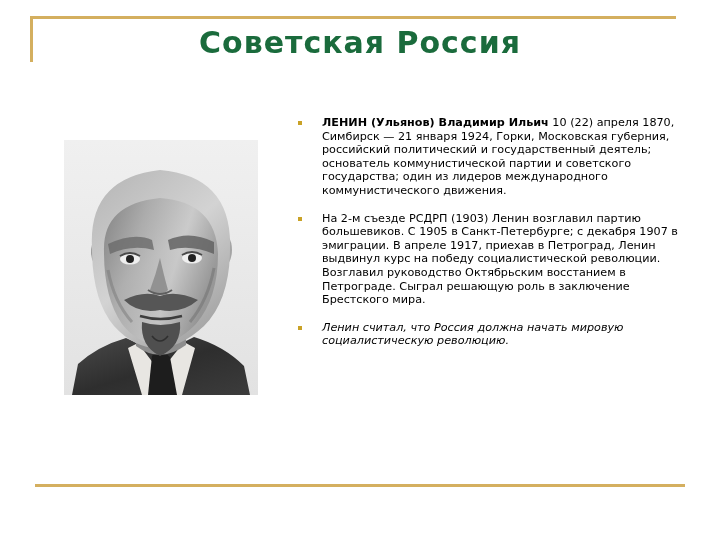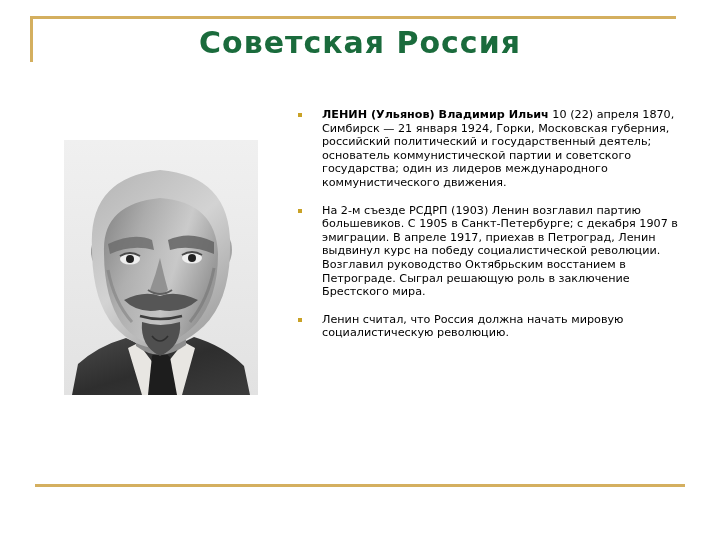--- a/index.html
+++ b/index.html
@@ -77,35 +77,36 @@
   .portrait svg {
     display: block;
     width: 194px;
     height: 255px;
   }
 
   
   .content {
     position: absolute;
     left: 292px;
-    top: 108px;
+    top: 116px;
     width: 404px;
   }
   .bullet-item {
     position: relative;
     padding-left: 30px;
     margin-bottom: 14px;
     color: #000000;
     font-family: "DejaVu Sans", sans-serif;
     font-size: 11.2px;
     line-height: 13.6px;
     text-align: left;
   }
   .bullet-item:last-child {
     margin-bottom: 0;
+    font-style: italic;
   }
   .bullet-marker {
     position: absolute;
     left: 6px;
     top: 5px;
     width: 4px;
     height: 4px;
     background: #c9a227;
   }
   .lead {

